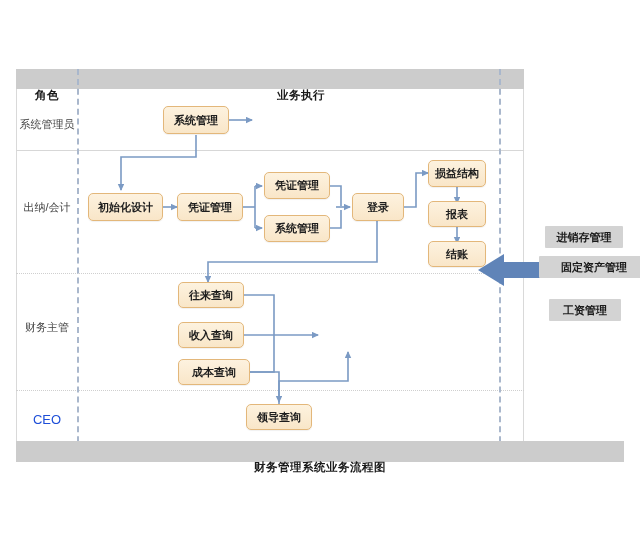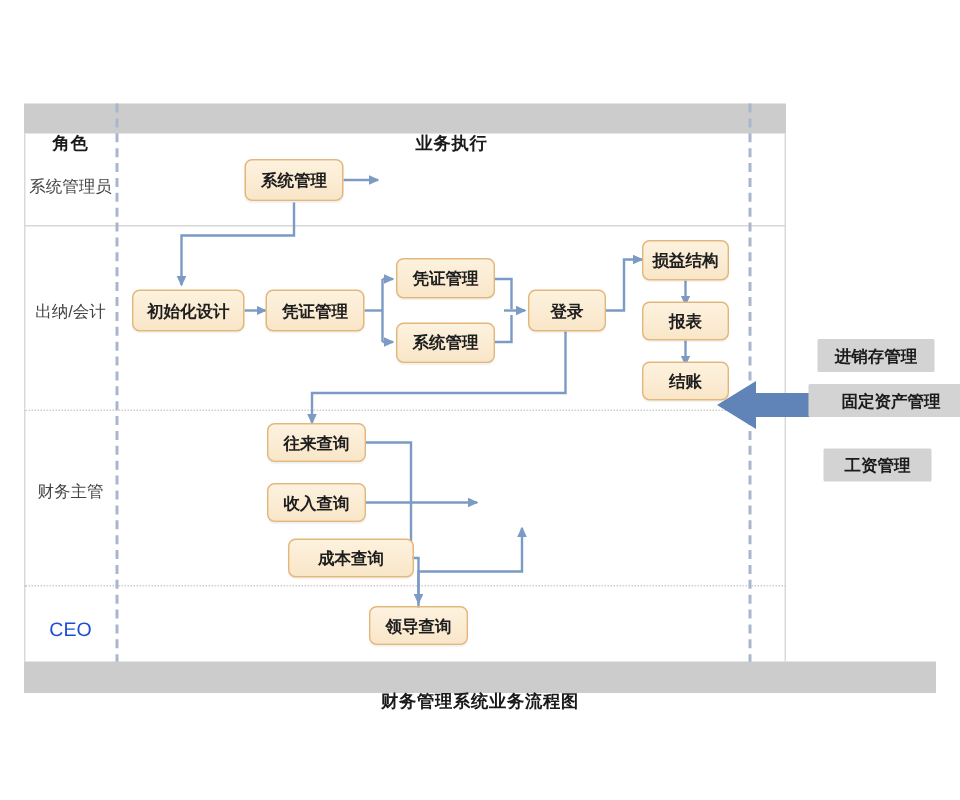--- a/index.html
+++ b/index.html
@@ -152,21 +152,21 @@
   <div class="node" style="left:428px;top:160px;width:58px;height:27px">损益结构</div>
 
   <div class="node" style="left:428px;top:201px;width:58px;height:26px">报表</div>
 
   <div class="node" style="left:428px;top:241px;width:58px;height:26px">结账</div>
 
   <div class="node" style="left:178px;top:282px;width:66px;height:26px">往来查询</div>
 
   <div class="node" style="left:178px;top:322px;width:66px;height:26px">收入查询</div>
 
-  <div class="node" style="left:192px;top:359px;width:84px;height:26px">成本查询</div>
+  <div class="node" style="left:178px;top:359px;width:72px;height:26px">成本查询</div>
 
 
   <div class="node" style="left:246px;top:404px;width:66px;height:26px">领导查询</div>
 
   <div class="module" style="left:545px;top:226px;width:78px;height:22px">进销存管理</div>
 
   <div class="module" style="left:539px;top:256px;width:110px;height:22px">固定资产管理</div>
 
   <div class="module" style="left:549px;top:299px;width:72px;height:22px">工资管理</div>
 

